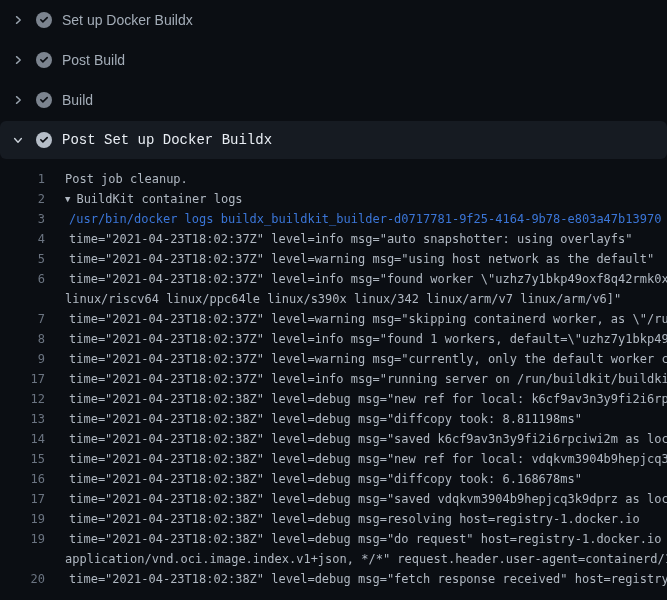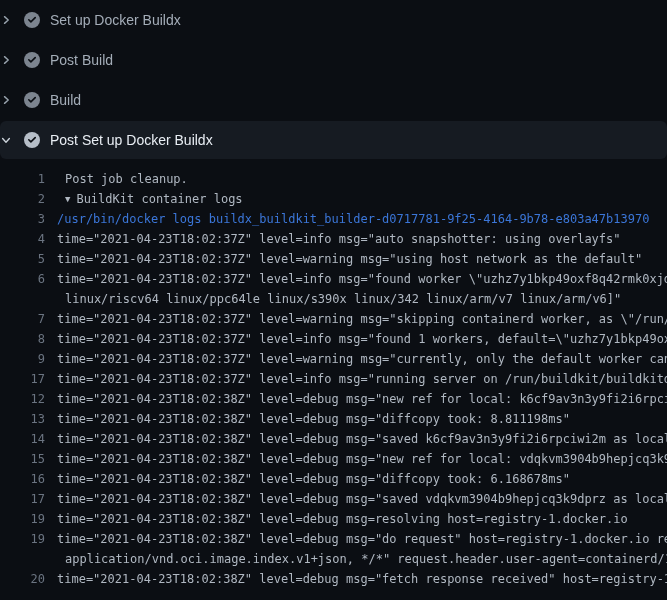--- a/index.html
+++ b/index.html
@@ -13,20 +13,21 @@
     overflow: hidden;
     font-family: "Liberation Sans", sans-serif;
     position: relative;
   }
   
   .steps { width: 667px; }
   .step {
     height: 40px;
     display: flex;
     align-items: center;
+    padding-left: 12px;
     box-sizing: border-box;
     cursor: pointer;
   }
   .step.expanded {
     height: 38px;
     margin: 1px 0;
     background: var(--panel, #161b22);
     border-radius: 6px;
   }
   .chev {
@@ -41,20 +42,21 @@
     flex: none;
   }
   .step-label {
     margin-left: 10px;
     font-size: 14px;
     color: var(--step-label, #a4adb8);
     white-space: nowrap;
   }
   .step.expanded .step-label {
     color: var(--step-label-active, #e9eef4);
+    font-family: Liberation Mono, monospace;
   }
   
   .log {
     padding-top: 9px;
     font-family: "DejaVu Sans Mono", "Liberation Mono", monospace;
     font-size: 12px;
     line-height: 20px;
     color: var(--log-text, #b0b8c2);
   }
   .lrow {
@@ -68,21 +70,21 @@
     text-align: right;
     color: var(--line-number, #6b7481);
     cursor: pointer;
     user-select: none;
   }
   .txt {
     margin-left: 20px;
     white-space: pre;
     flex: none;
   }
-  .txt.inner, .txt.command { margin-left: 12px; }
+  .txt.inner, .txt.command { margin-left: 24px; }
   .txt.command { color: var(--command-blue, #3b76d8); }
   .caret {
     display: inline-block;
     font-size: 9px;
     margin-right: 6px;
     transform: translateY(-1px);
     color: var(--log-text, #b0b8c2);
     cursor: pointer;
   }
 </style>

